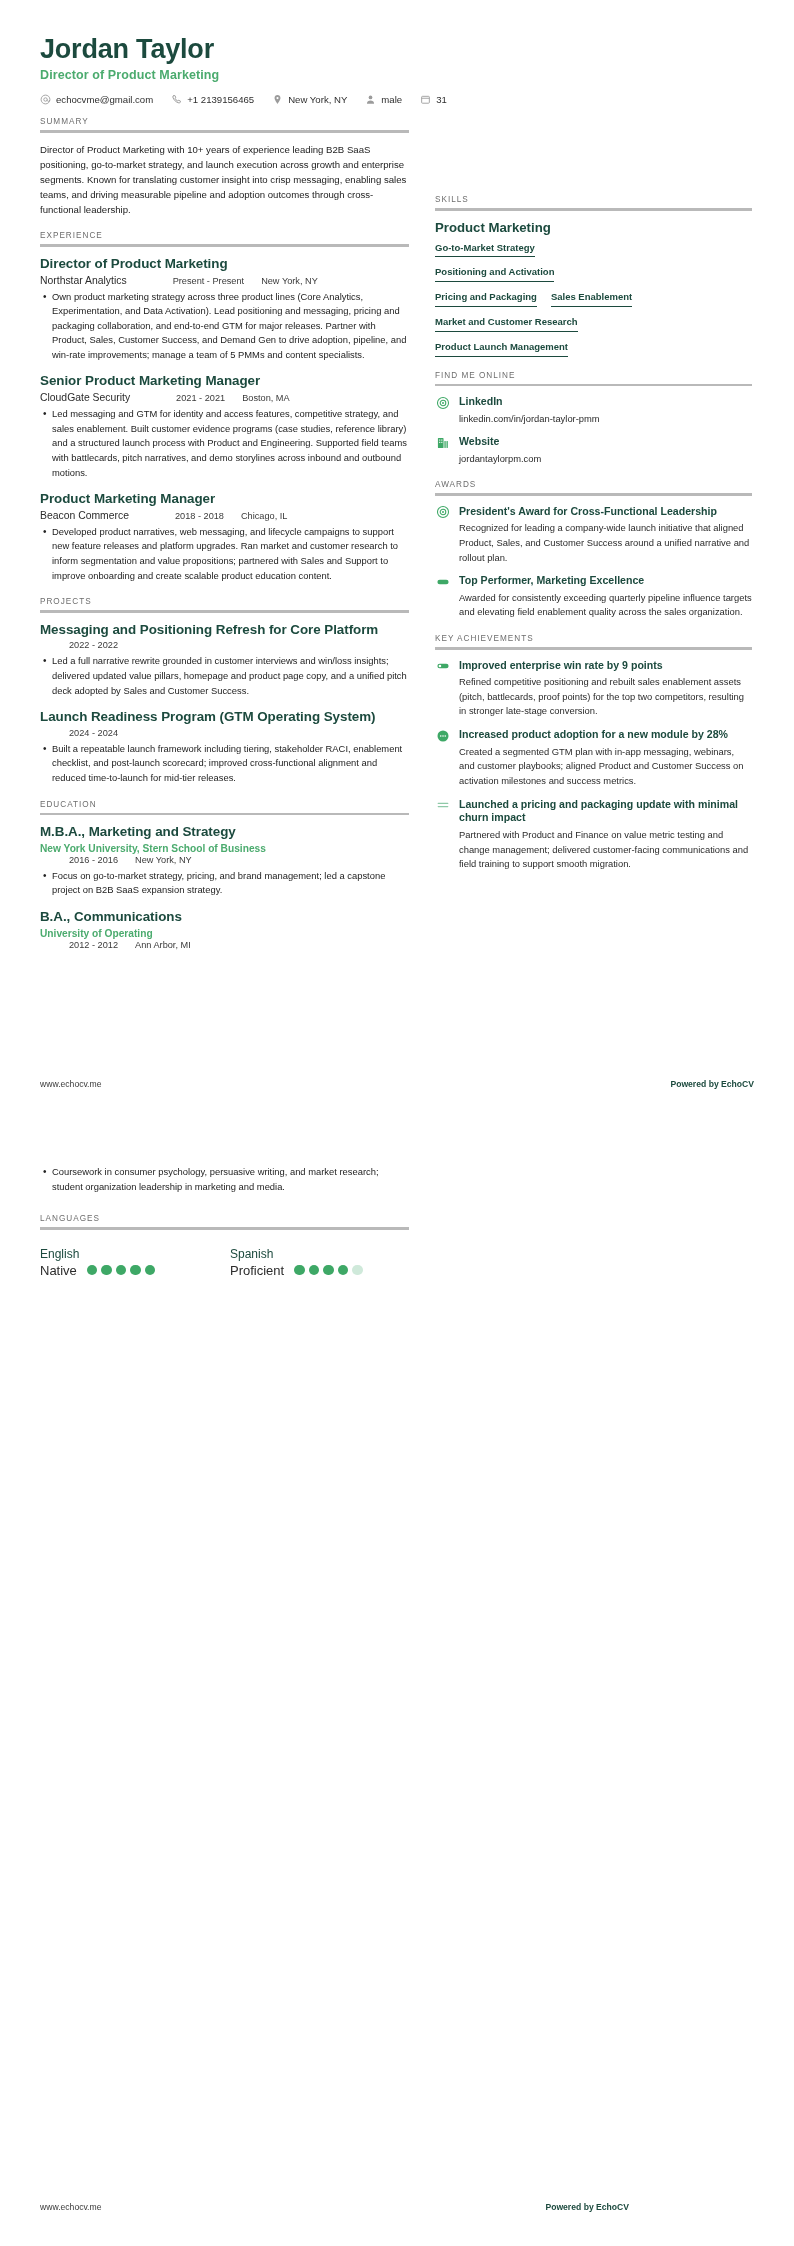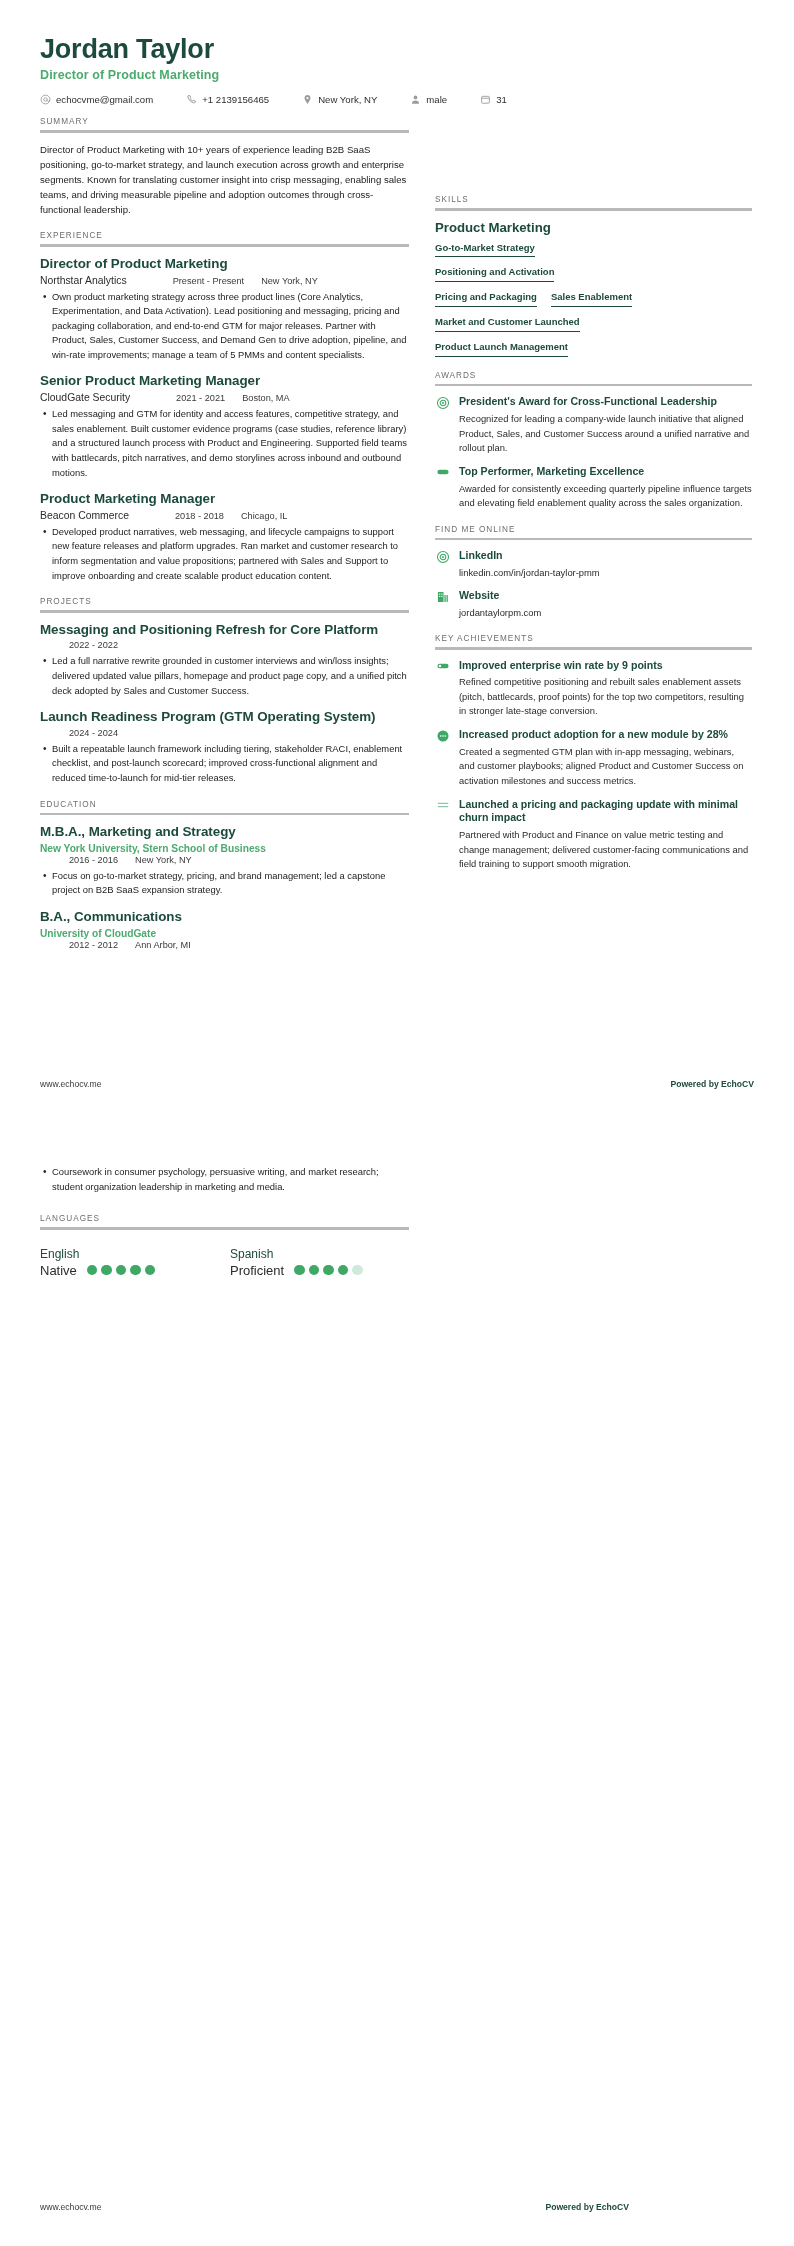--- a/index.html
+++ b/index.html
@@ -48,21 +48,21 @@
     font-size: 12.5px;
     font-weight: 600;
     color: #4bab6e;
     letter-spacing: .1px;
     margin: 0 0 12px 0;
   }
   .contact-row {
     display: flex;
     flex-wrap: wrap;
     align-items: center;
-    gap: 16px;
+    gap: 1px;
     font-size: 9.6px;
     color: #2f2f2f;
     margin-bottom: 4px;
   }
   .contact-item {
     display: flex;
     align-items: center;
     margin-right: 17px;
     white-space: nowrap;
   }
@@ -441,21 +441,21 @@
               <span class="entry-dates">2016 - 2016</span>
               <span class="entry-loc">New York, NY</span>
             </div>
             <ul class="bullets">
               <li>Focus on go-to-market strategy, pricing, and brand management; led a capstone project on B2B SaaS expansion strategy.</li>
             </ul>
           </div>
 
           <div class="entry">
             <div class="entry-title">B.A., Communications</div>
-            <div class="entry-org green">University of CloudGate</div>
+            <div class="entry-org green">University of Operating</div>
             <div class="entry-meta">
               <span class="entry-dates">2012 - 2012</span>
               <span class="entry-loc">Ann Arbor, MI</span>
             </div>
           </div>
         </div>
 
       </div>
 
       <div class="col-right">
@@ -469,55 +469,24 @@
               <span class="skill-chip">Go-to-Market Strategy</span>
             </div>
             <div class="skill-row">
               <span class="skill-chip">Positioning and Activation</span>
             </div>
             <div class="skill-row">
               <span class="skill-chip">Pricing and Packaging</span>
               <span class="skill-chip">Sales Enablement</span>
             </div>
             <div class="skill-row">
-              <span class="skill-chip">Market and Customer Launched</span>
+              <span class="skill-chip">Market and Customer Research</span>
             </div>
             <div class="skill-row">
               <span class="skill-chip">Product Launch Management</span>
-            </div>
-          </div>
-        </div>
-
-        <div class="sec">
-          <div class="sec-title">AWARDS</div>
-          <div class="sec-rule"></div>
-
-          <div class="il-item">
-            <span class="il-icon">
-              <svg width="14" height="14" viewBox="0 0 16 16" fill="none" stroke="currentColor" stroke-width="1.2">
-                <circle cx="8" cy="8" r="6.3"></circle>
-                  <circle cx="8" cy="8" r="3.2"></circle>
-                  <circle cx="8" cy="8" r="1.1" fill="currentColor" stroke="none"></circle>
-              </svg>
-            </span>
-            <div class="il-body">
-              <div class="il-title">President's Award for Cross-Functional Leadership</div>
-              <p class="il-desc">Recognized for leading a company-wide launch initiative that aligned Product, Sales, and Customer Success around a unified narrative and rollout plan.</p>
-            </div>
-          </div>
-
-          <div class="il-item">
-            <span class="il-icon">
-              <svg width="14" height="14" viewBox="0 0 16 16" fill="currentColor">
-                <rect x="1.6" y="5.4" width="12.8" height="5.2" rx="2.6"></rect>
-              </svg>
-            </span>
-            <div class="il-body">
-              <div class="il-title">Top Performer, Marketing Excellence</div>
-              <p class="il-desc">Awarded for consistently exceeding quarterly pipeline influence targets and elevating field enablement quality across the sales organization.</p>
             </div>
           </div>
         </div>
 
         <div class="sec">
           <div class="sec-title">FIND ME ONLINE</div>
           <div class="sec-rule"></div>
 
           <div class="il-item">
             <span class="il-icon">
@@ -546,20 +515,51 @@
               </svg>
             </span>
             <div class="il-body">
               <div class="il-title">Website</div>
               <p class="il-sub">jordantaylorpm.com</p>
             </div>
           </div>
         </div>
 
         <div class="sec">
+          <div class="sec-title">AWARDS</div>
+          <div class="sec-rule"></div>
+
+          <div class="il-item">
+            <span class="il-icon">
+              <svg width="14" height="14" viewBox="0 0 16 16" fill="none" stroke="currentColor" stroke-width="1.2">
+                <circle cx="8" cy="8" r="6.3"></circle>
+                  <circle cx="8" cy="8" r="3.2"></circle>
+                  <circle cx="8" cy="8" r="1.1" fill="currentColor" stroke="none"></circle>
+              </svg>
+            </span>
+            <div class="il-body">
+              <div class="il-title">President's Award for Cross-Functional Leadership</div>
+              <p class="il-desc">Recognized for leading a company-wide launch initiative that aligned Product, Sales, and Customer Success around a unified narrative and rollout plan.</p>
+            </div>
+          </div>
+
+          <div class="il-item">
+            <span class="il-icon">
+              <svg width="14" height="14" viewBox="0 0 16 16" fill="currentColor">
+                <rect x="1.6" y="5.4" width="12.8" height="5.2" rx="2.6"></rect>
+              </svg>
+            </span>
+            <div class="il-body">
+              <div class="il-title">Top Performer, Marketing Excellence</div>
+              <p class="il-desc">Awarded for consistently exceeding quarterly pipeline influence targets and elevating field enablement quality across the sales organization.</p>
+            </div>
+          </div>
+        </div>
+
+        <div class="sec">
           <div class="sec-title">KEY ACHIEVEMENTS</div>
           <div class="sec-rule"></div>
 
           <div class="il-item">
             <span class="il-icon">
               <svg width="14" height="14" viewBox="0 0 16 16" fill="currentColor">
                 <rect x="1.6" y="5.4" width="12.8" height="5.2" rx="2.6"></rect>
                 <circle cx="4.5" cy="8" r="1.5" fill="#ffffff"></circle>
               </svg>
             </span>

